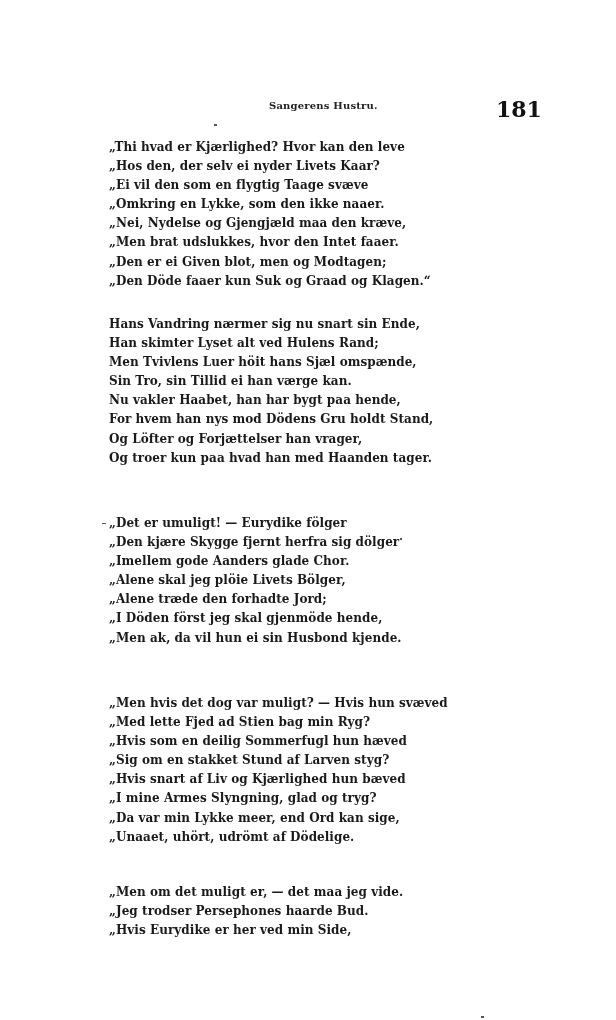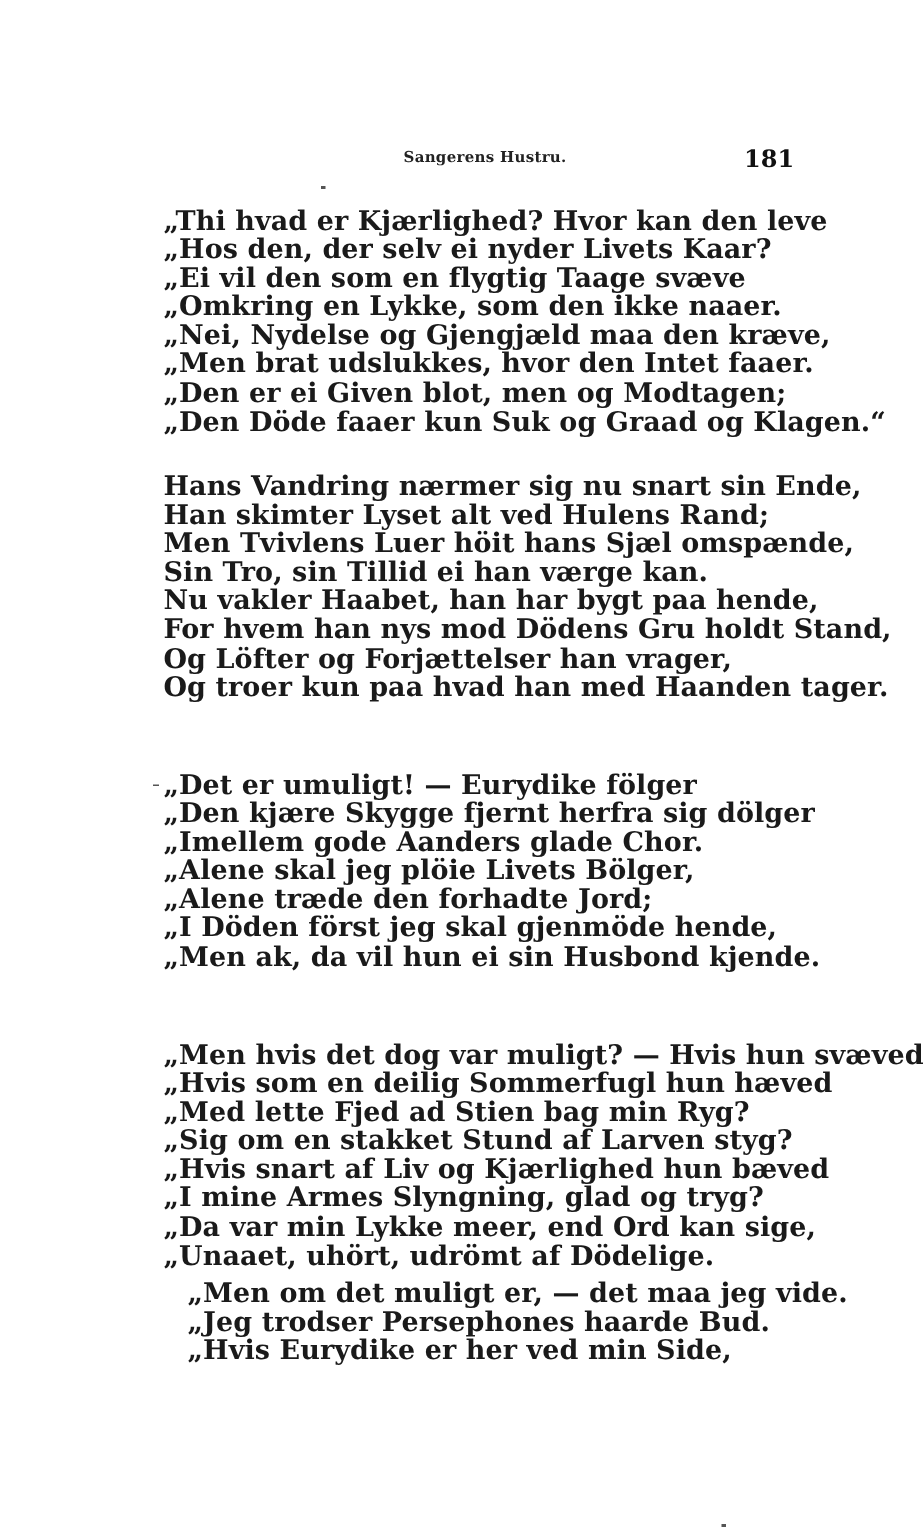--- a/index.html
+++ b/index.html
@@ -1,29 +1,29 @@
 <!DOCTYPE html>
 <html><head>
 <meta charset="utf-8">
 <style>
   html, body { margin: 0; padding: 0; background: #ffffff; }
   body { width: 616px; height: 1020px; position: relative; overflow: hidden;
          font-family: "DejaVu Serif", "Liberation Serif", serif; color: #1a1a1a; }
   .running-head { position: absolute; top: 96px; left: 0; width: 529px; height: 20px; margin-left: 40px; }
   .running-title { position: absolute; left: 229px; top: 4px; font-size: 10px; font-weight: bold;
                    letter-spacing: 0.2px; color: #222; }
-  .page-number { position: absolute; left: 456px; top: 0px; font-size: 16px; font-weight: bold; color: #111; }
+  .page-number { position: absolute; left: 456px; top: 0px; font-size: 22px; font-weight: bold; color: #111; }
   .stanza { position: absolute; left: 109px; margin: 0; padding: 0; list-style: none; }
-  .line { font-size: 18px; line-height: 19.1px; height: 19.1px; white-space: nowrap;
+  .line { font-size: 12px; line-height: 19.1px; height: 19.1px; white-space: nowrap;
           font-weight: bold; letter-spacing: 0.05px; }
   .s1 { top: 138px; }
   .s2 { top: 315px; }
   .s3 { top: 478px; margin-top: 36px; }
   .s4 { top: 674px; margin-top: 20px; }
-  .s5 { top: 853px; margin-left: 16px; }
+  .s5 { top: 883px; }
   .mark { position: absolute; background: #555; }
 </style>
 </head>
 <body>
 
 <div class="running-head">
   <span class="running-title">Sangerens Hustru.</span>
   <span class="page-number">181</span>
 </div>
 
@@ -59,22 +59,22 @@
   <li class="line">„Den kjære Skygge fjernt herfra sig dölger</li>
   <li class="line">„Imellem gode Aanders glade Chor.</li>
   <li class="line">„Alene skal jeg plöie Livets Bölger,</li>
   <li class="line">„Alene træde den forhadte Jord;</li>
   <li class="line">„I Döden först jeg skal gjenmöde hende,</li>
   <li class="line">„Men ak, da vil hun ei sin Husbond kjende.</li>
 </ul>
 
 <ul class="stanza s4">
   <li class="line">„Men hvis det dog var muligt? — Hvis hun svæved</li>
+  <li class="line">„Med lette Fjed ad Stien bag min Ryg?</li>
   <li class="line">„Hvis som en deilig Sommerfugl hun hæved</li>
-  <li class="line">„Med lette Fjed ad Stien bag min Ryg?</li>
   <li class="line">„Sig om en stakket Stund af Larven styg?</li>
   <li class="line">„Hvis snart af Liv og Kjærlighed hun bæved</li>
   <li class="line">„I mine Armes Slyngning, glad og tryg?</li>
   <li class="line">„Da var min Lykke meer, end Ord kan sige,</li>
   <li class="line">„Unaaet, uhört, udrömt af Dödelige.</li>
 </ul>
 
 <ul class="stanza s5">
   <li class="line">„Men om det muligt er, — det maa jeg vide.</li>
   <li class="line">„Jeg trodser Persephones haarde Bud.</li>

